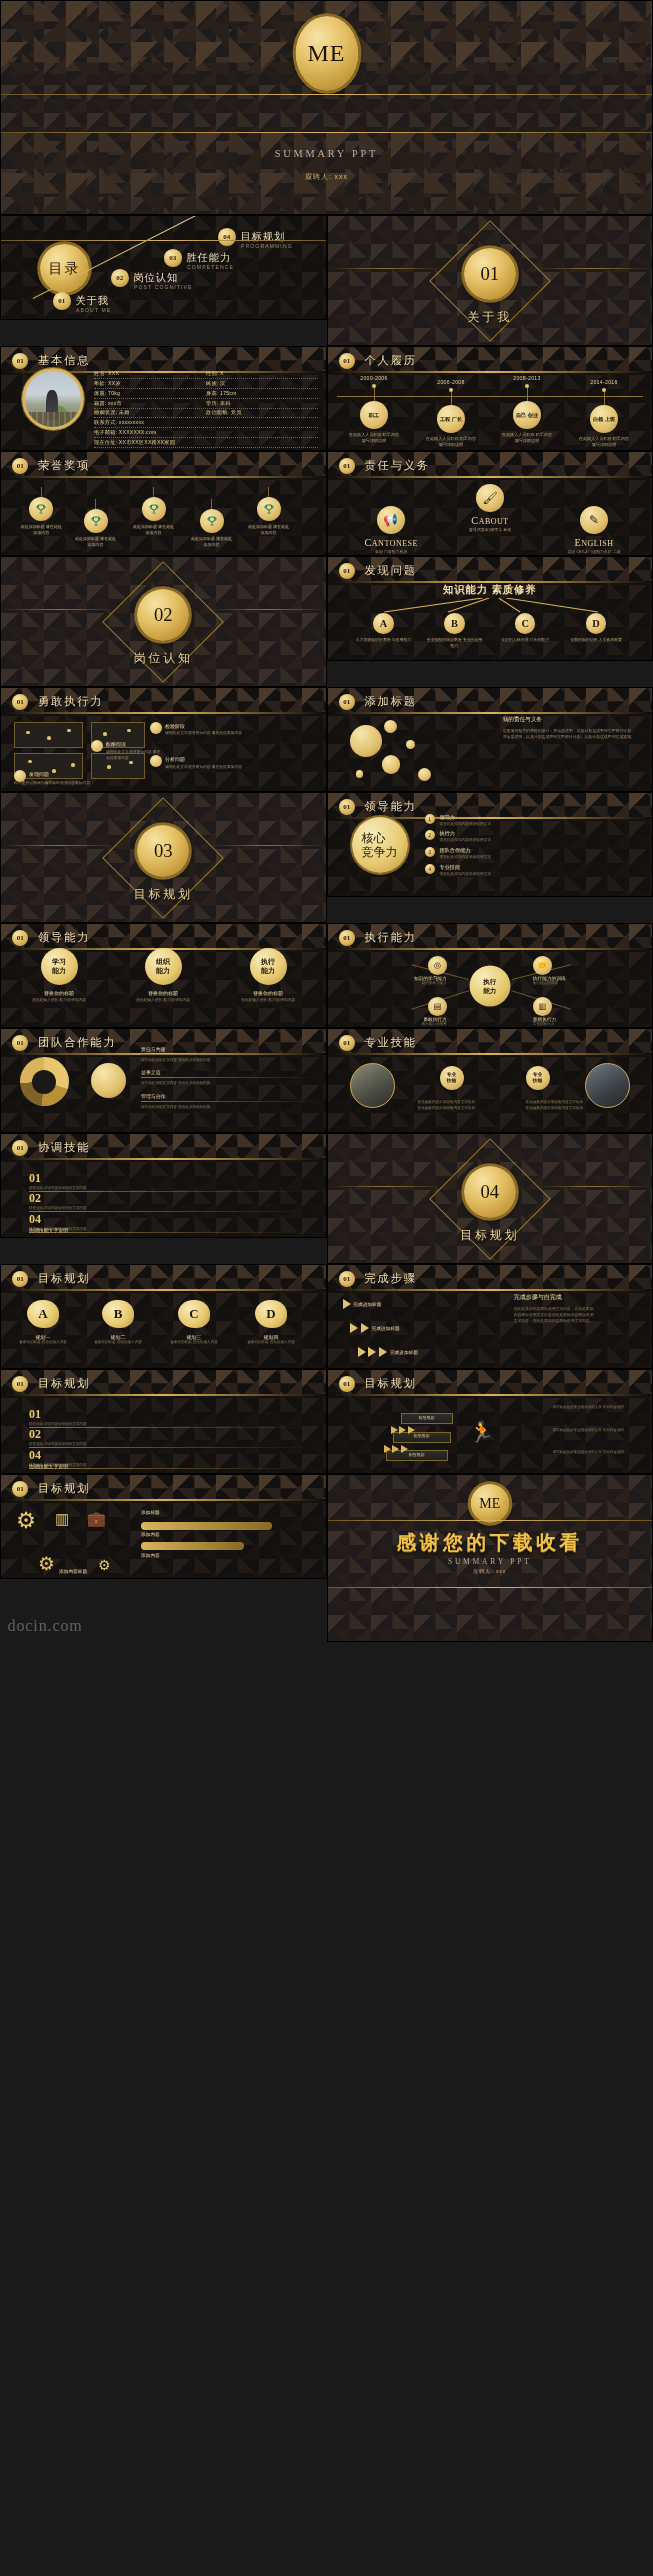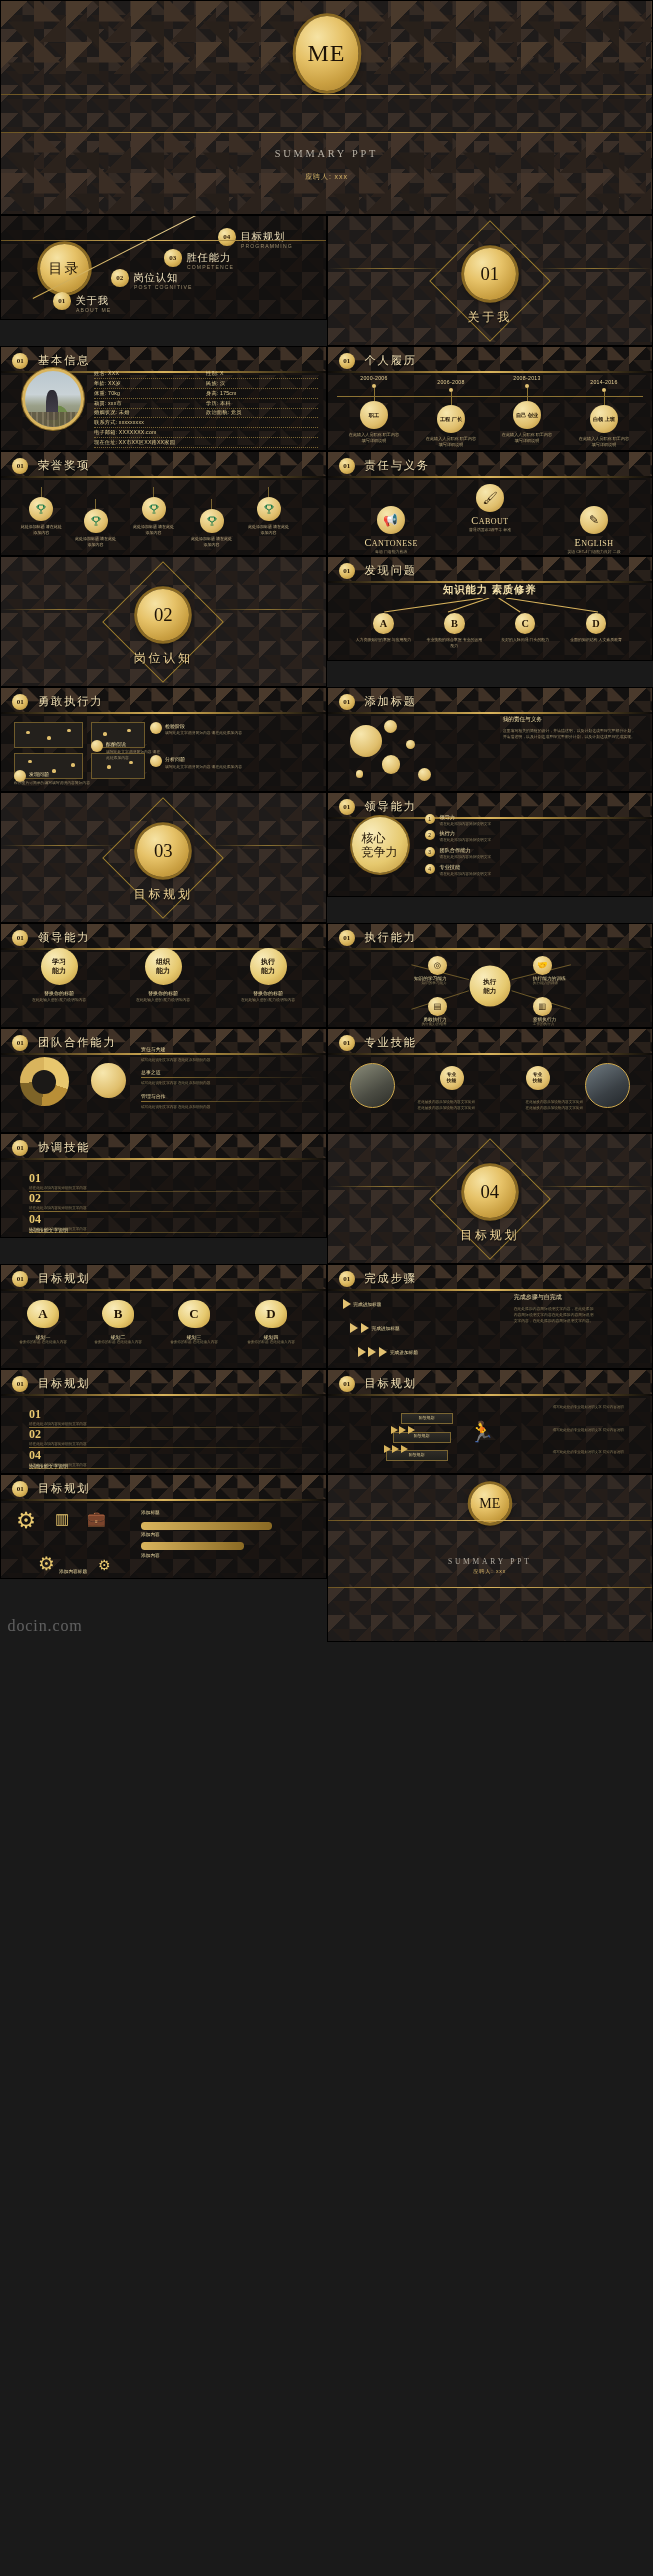--- a/index.html
+++ b/index.html
@@ -1143,20 +1143,21 @@
         <div class="addcap" style="left:58px;top:93px">添加内容标题</div>
       </div>
     </div>
 
     <div class="half slide thanks" style="width:327px">
       <div class="bg"></div>
       <div class="hrule" style="top:45px"></div>
       <div class="hrule" style="top:112px"></div>
       <div class="inner">
         <div class="medal" style="top:9.3px;width:39px;height:39px;font-size:14px">ME</div>
+        <h2 style="top:54px;font-size:19.6px">感谢您的下载收看</h2>
         <div class="sub" style="top:82px;font-size:7.5px">SUMMARY PPT</div>
         <div class="who" style="top:93px;font-size:5.1px">应聘人: xxx</div>
       </div>
     </div>
   </div>
 
   <div class="watermark">docin.com</div>
 </div>
 
 

